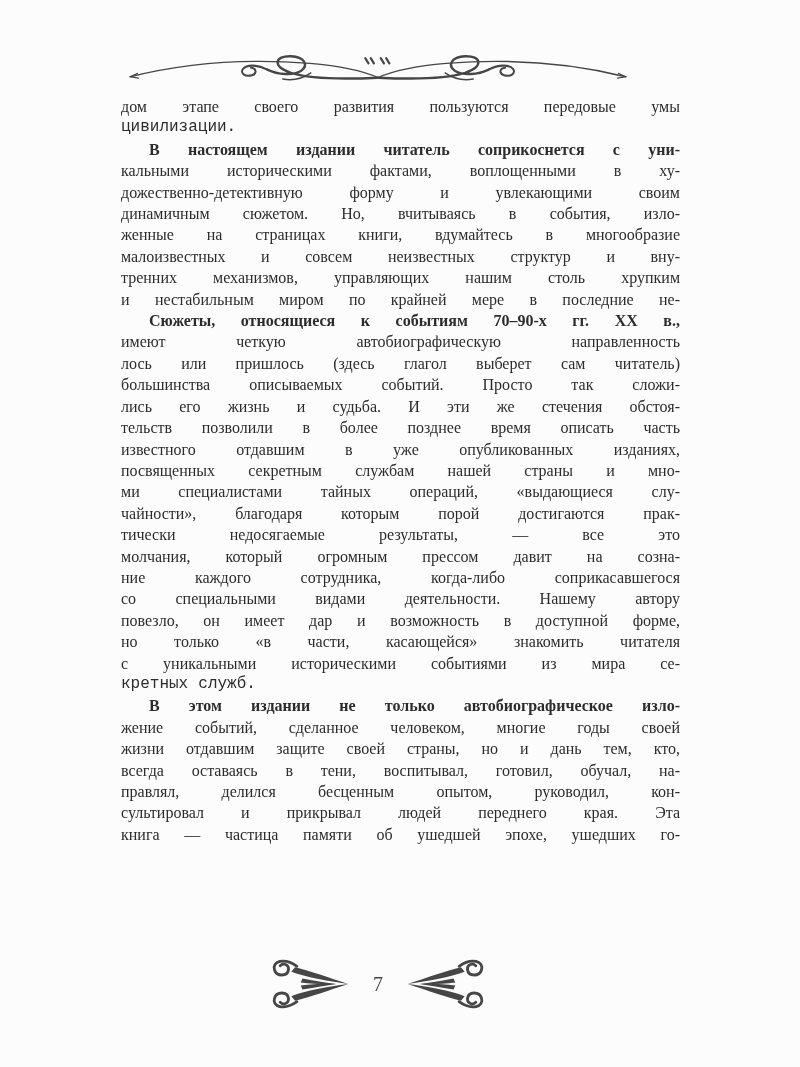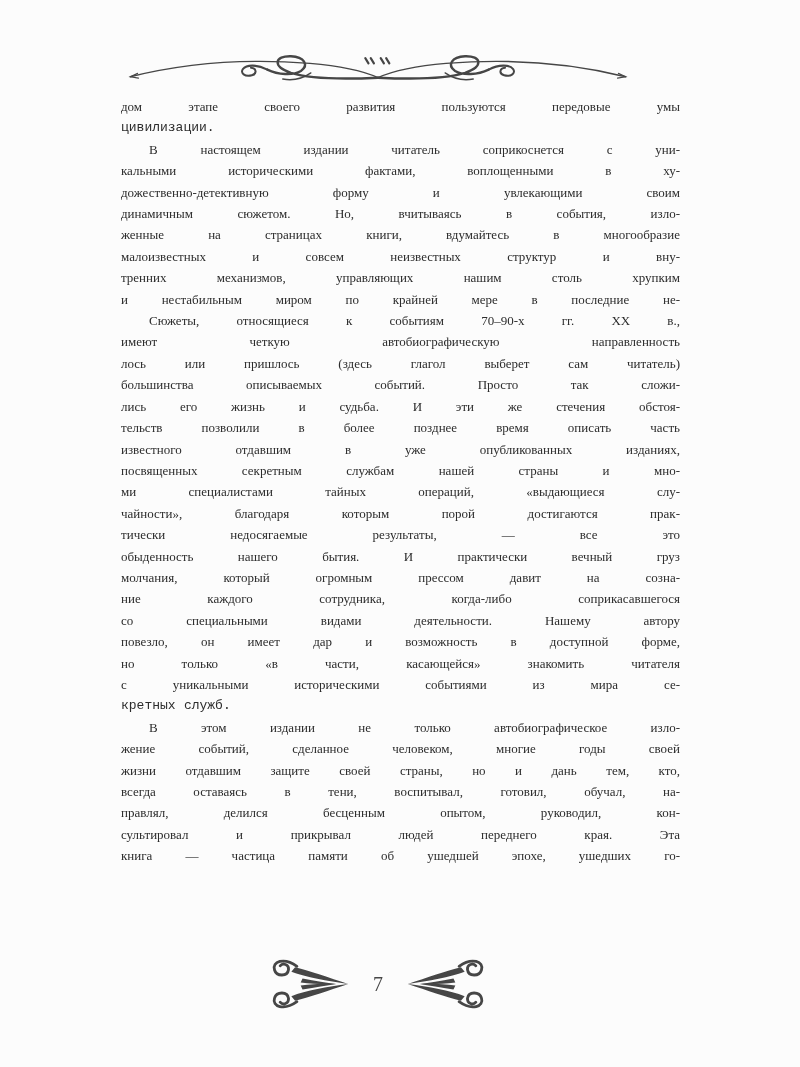--- a/index.html
+++ b/index.html
@@ -18,31 +18,31 @@
     top: 52px; left: 124px;
     width: 508px; height: 38px;
     color: var(--ornament, #464646);
   }
   .header-ornament svg { display: block; width: 100%; height: 100%; }
   .text-block {
     position: absolute;
     top: 96px; left: 121px;
     width: 559px;
     color: var(--text, #2c2c2c);
-    font-size: 13px;
+    font-size: 16px;
     line-height: 21.4px;
   }
   .para { margin: 0; }
   .line {
     text-align: justify;
     text-align-last: justify;
     word-spacing: 0.5px;
   }
   .line.last { text-align-last: left; font-family: Liberation Mono, monospace; }
-  .line.indent { text-indent: 28px; }
+  .line.indent { text-indent: 28px; font-weight: bold; }
   .footer {
     position: absolute;
     top: 956px; left: 378px;
     transform: translateX(-50%);
     display: flex;
     align-items: center;
     gap: 18px;
     color: var(--ornament, #464646);
   }
   .fleuron { display: block; width: 86px; height: 56px; }
@@ -104,21 +104,20 @@
         <div class="line">имеют четкую автобиографическую направленность</div>
         <div class="line">лось или пришлось (здесь глагол выберет сам читатель)</div>
         <div class="line">большинства описываемых событий. Просто так сложи-</div>
         <div class="line">лись его жизнь и судьба. И эти же стечения обстоя-</div>
         <div class="line">тельств позволили в более позднее время описать часть</div>
         <div class="line">известного отдавшим в уже опубликованных изданиях,</div>
         <div class="line">посвященных секретным службам нашей страны и мно-</div>
         <div class="line">ми специалистами тайных операций, «выдающиеся слу-</div>
         <div class="line">чайности», благодаря которым порой достигаются прак-</div>
         <div class="line">тически недосягаемые результаты, — все это</div>
-        <div class="line">обыденность нашего бытия. И практически вечный груз</div>
         <div class="line">молчания, который огромным прессом давит на созна-</div>
         <div class="line">ние каждого сотрудника, когда-либо соприкасавшегося</div>
         <div class="line">со специальными видами деятельности. Нашему автору</div>
         <div class="line">повезло, он имеет дар и возможность в доступной форме,</div>
         <div class="line">но только «в части, касающейся» знакомить читателя</div>
         <div class="line">с уникальными историческими событиями из мира се-</div>
         <div class="line last">кретных служб.</div>
       </div>
       <div class="para">
         <div class="line indent">В этом издании не только автобиографическое изло-</div>

